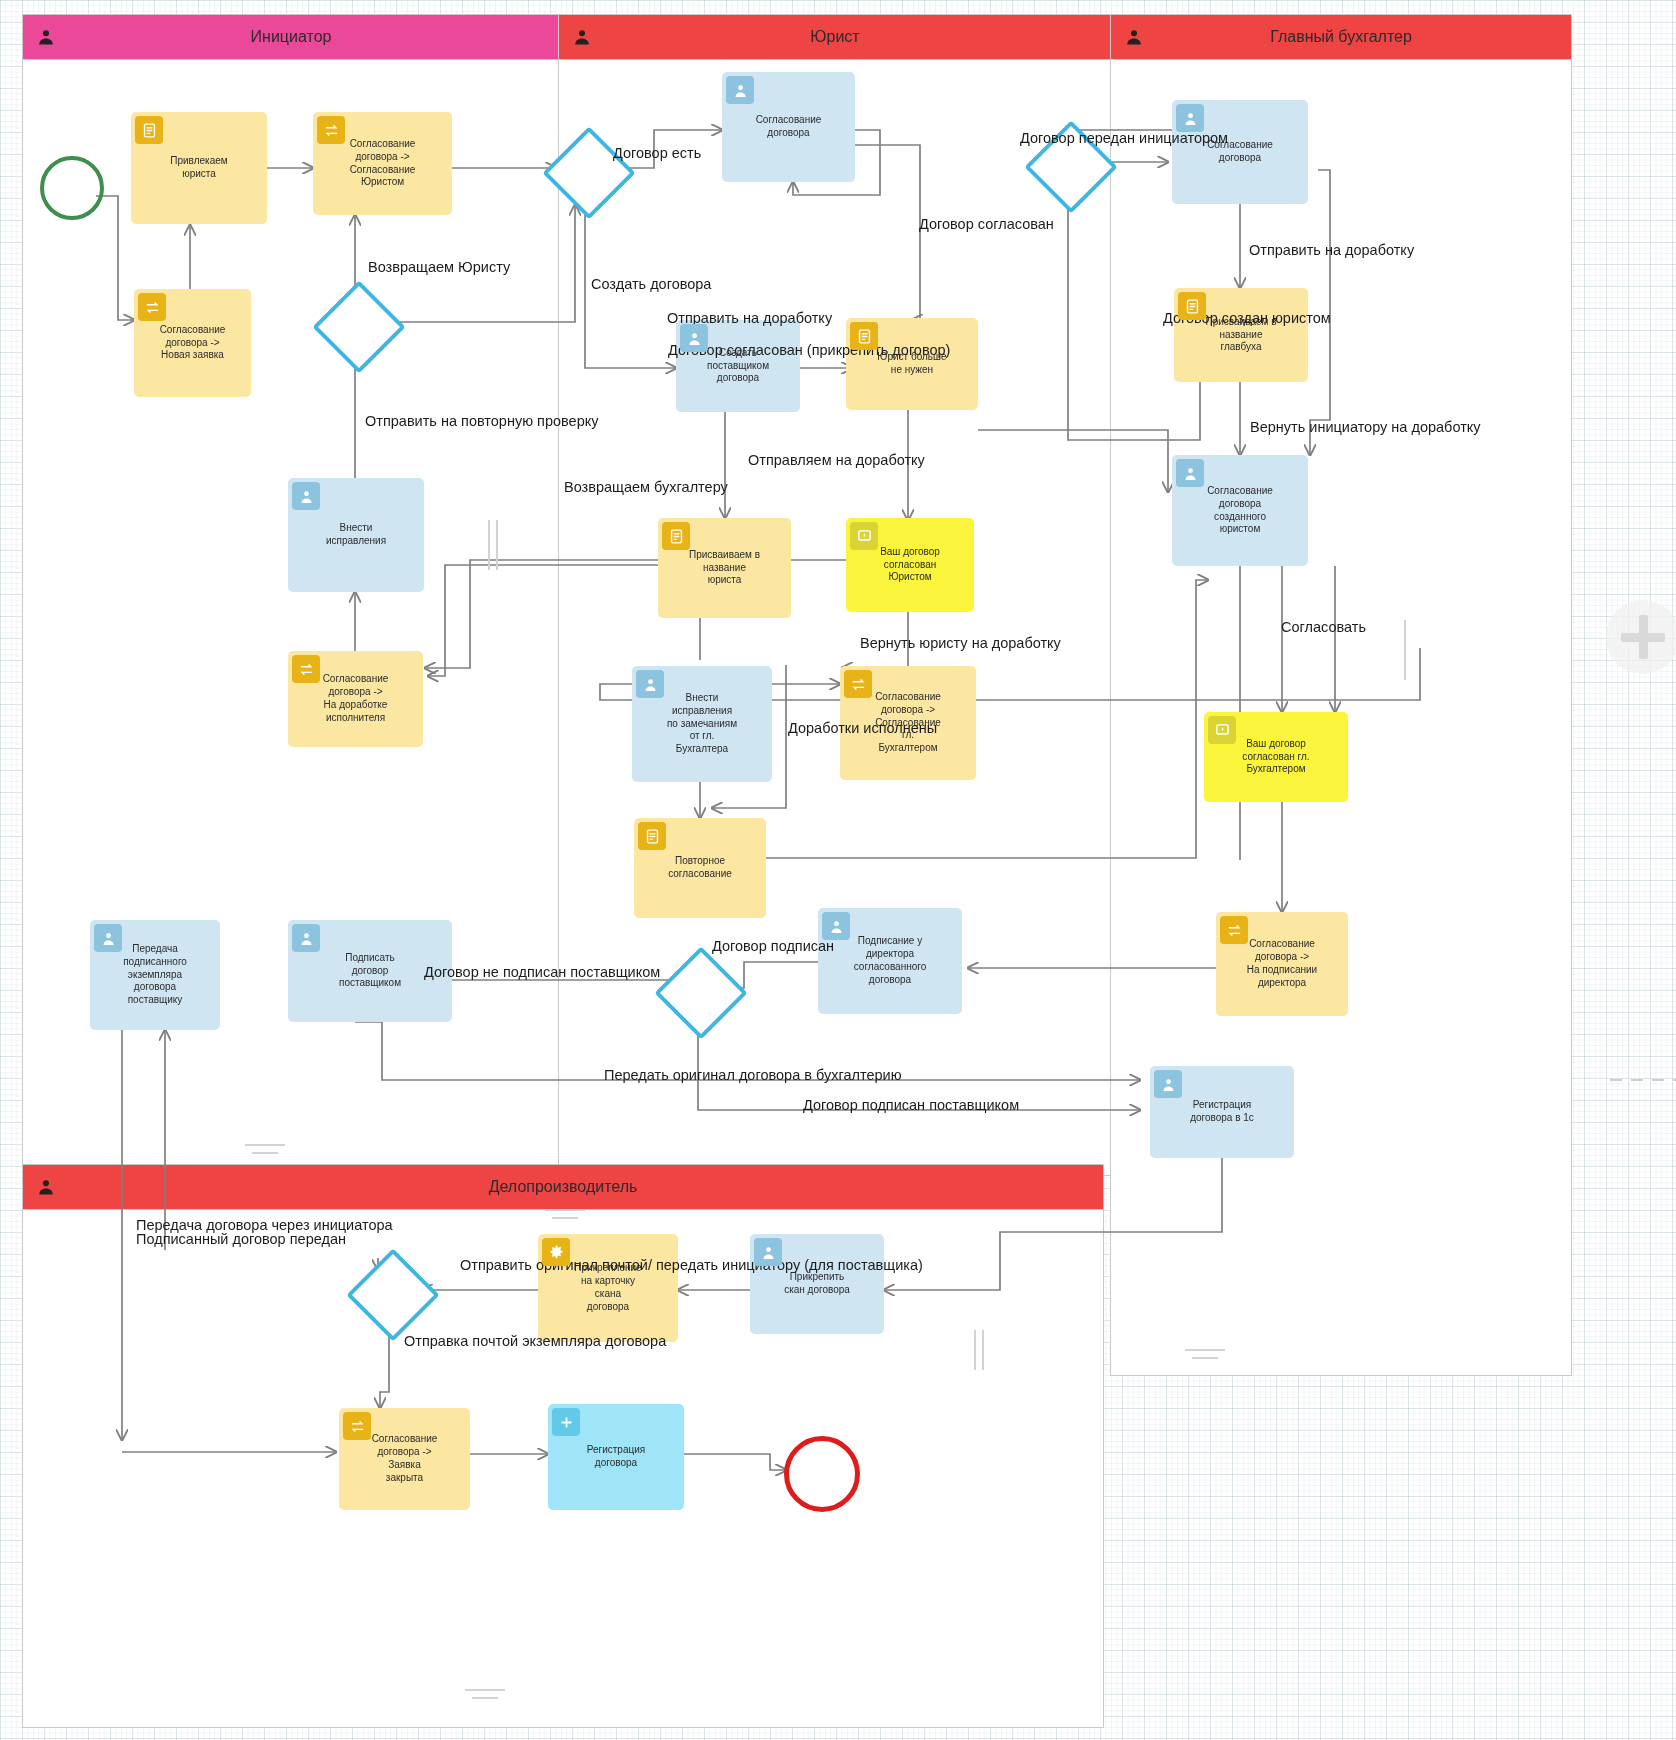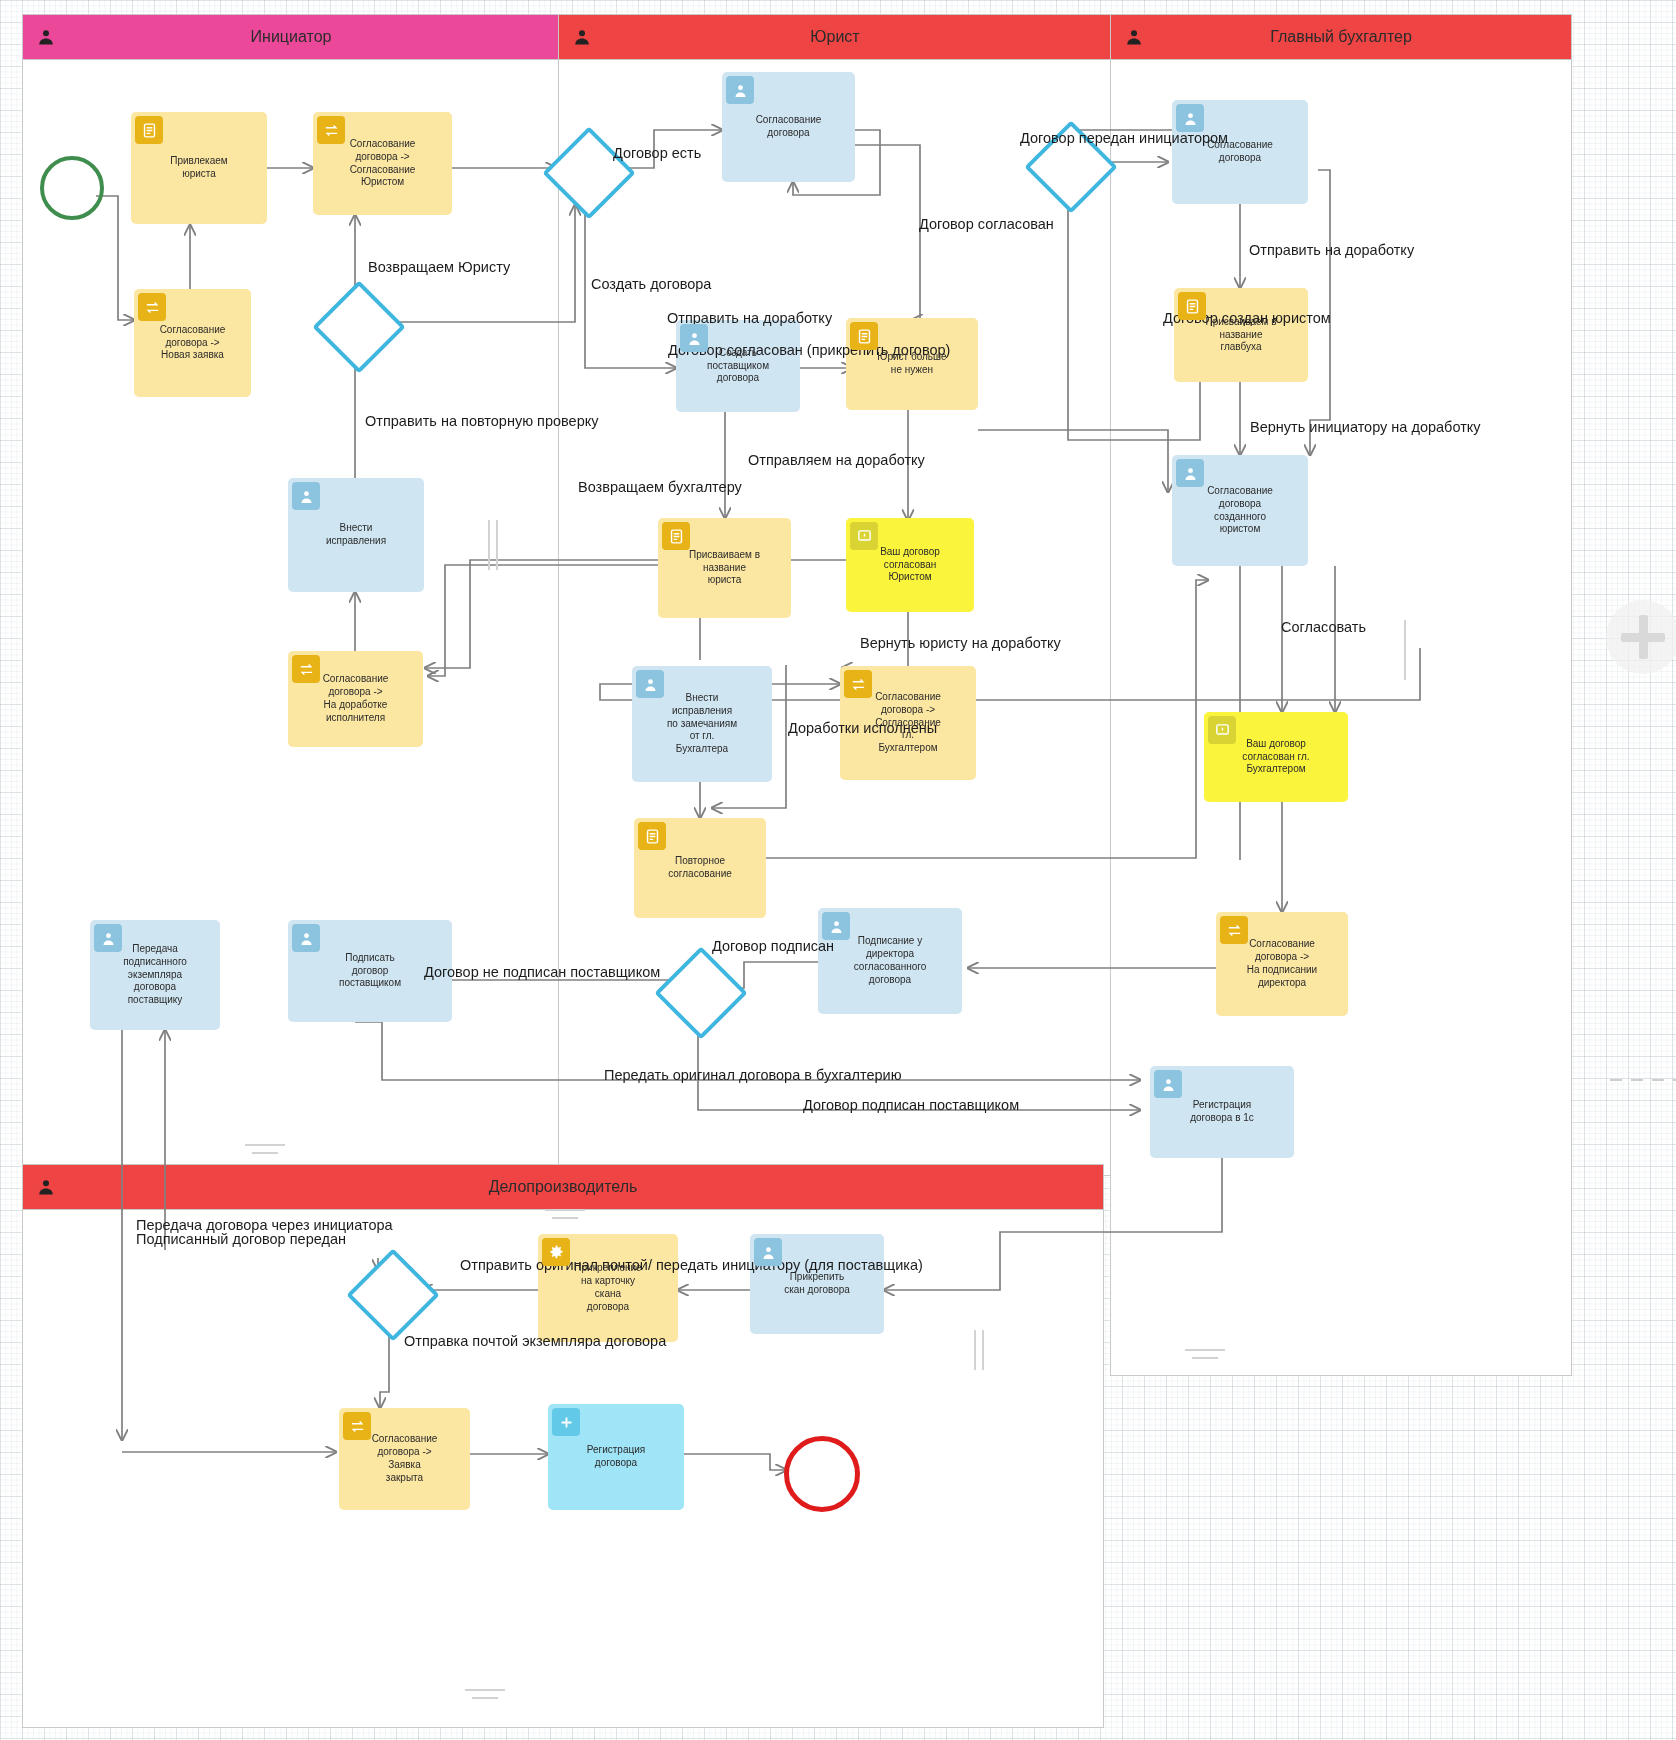--- a/index.html
+++ b/index.html
@@ -564,21 +564,21 @@
   <div class="elbl" style="left:591px;top:277px;">Создать договора</div>
   <div class="elbl" style="left:667px;top:311px;">Отправить на доработку</div>
   <div class="elbl" style="left:668px;top:343px;">Договор согласован (прикрепить договор)</div>
   <div class="elbl" style="left:919px;top:217px;">Договор согласован</div>
   <div class="elbl" style="left:1020px;top:131px;">Договор передан инициатором</div>
   <div class="elbl" style="left:1249px;top:243px;">Отправить на доработку</div>
   <div class="elbl" style="left:1163px;top:311px;">Договор создан юристом</div>
   <div class="elbl" style="left:365px;top:414px;">Отправить на повторную проверку</div>
   <div class="elbl" style="left:1250px;top:420px;">Вернуть инициатору на доработку</div>
   <div class="elbl" style="left:748px;top:453px;">Отправляем на доработку</div>
-  <div class="elbl" style="left:578px;top:480px;">Возвращаем бухгалтеру</div>
+  <div class="elbl" style="left:564px;top:480px;">Возвращаем бухгалтеру</div>
   <div class="elbl" style="left:860px;top:636px;">Вернуть юристу на доработку</div>
   <div class="elbl" style="left:1281px;top:620px;">Согласовать</div>
   <div class="elbl" style="left:788px;top:721px;">Доработки исполнены</div>
   <div class="elbl" style="left:712px;top:939px;">Договор подписан</div>
   <div class="elbl" style="left:424px;top:965px;">Договор не подписан поставщиком</div>
   <div class="elbl" style="left:604px;top:1068px;">Передать оригинал договора в бухгалтерию</div>
   <div class="elbl" style="left:803px;top:1098px;">Договор подписан поставщиком</div>
   <div class="elbl" style="left:136px;top:1218px;">Передача договора через инициатора</div>
   <div class="elbl" style="left:136px;top:1232px;">Подписанный договор передан</div>
   <div class="elbl" style="left:460px;top:1258px;">Отправить оригинал почтой/ передать инициатору (для поставщика)</div>

